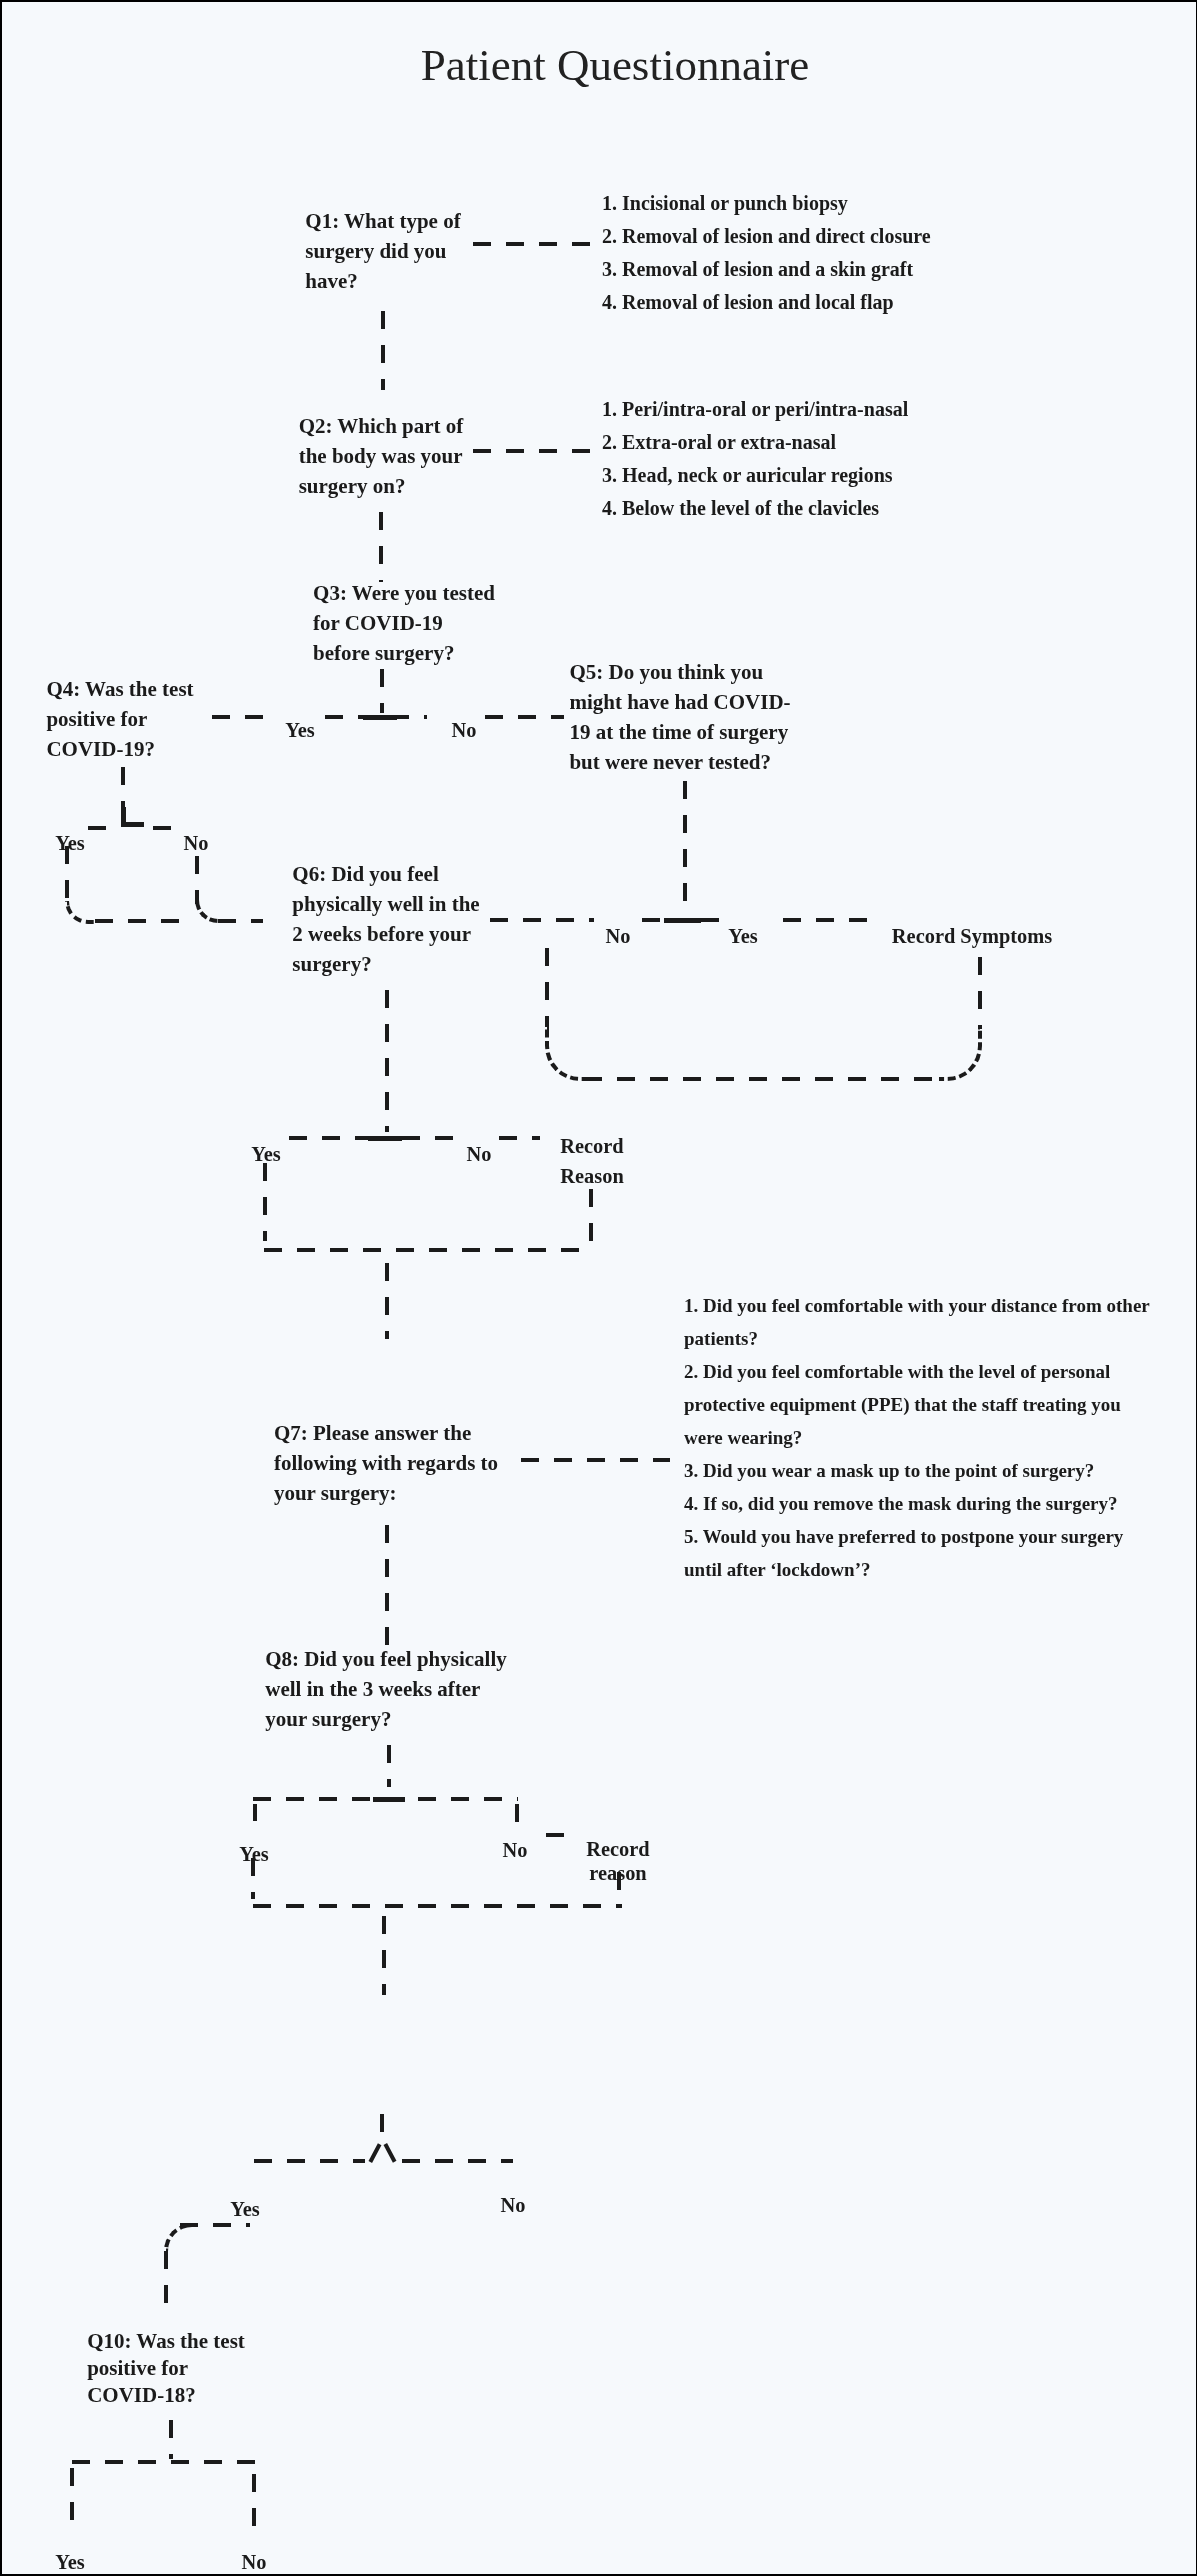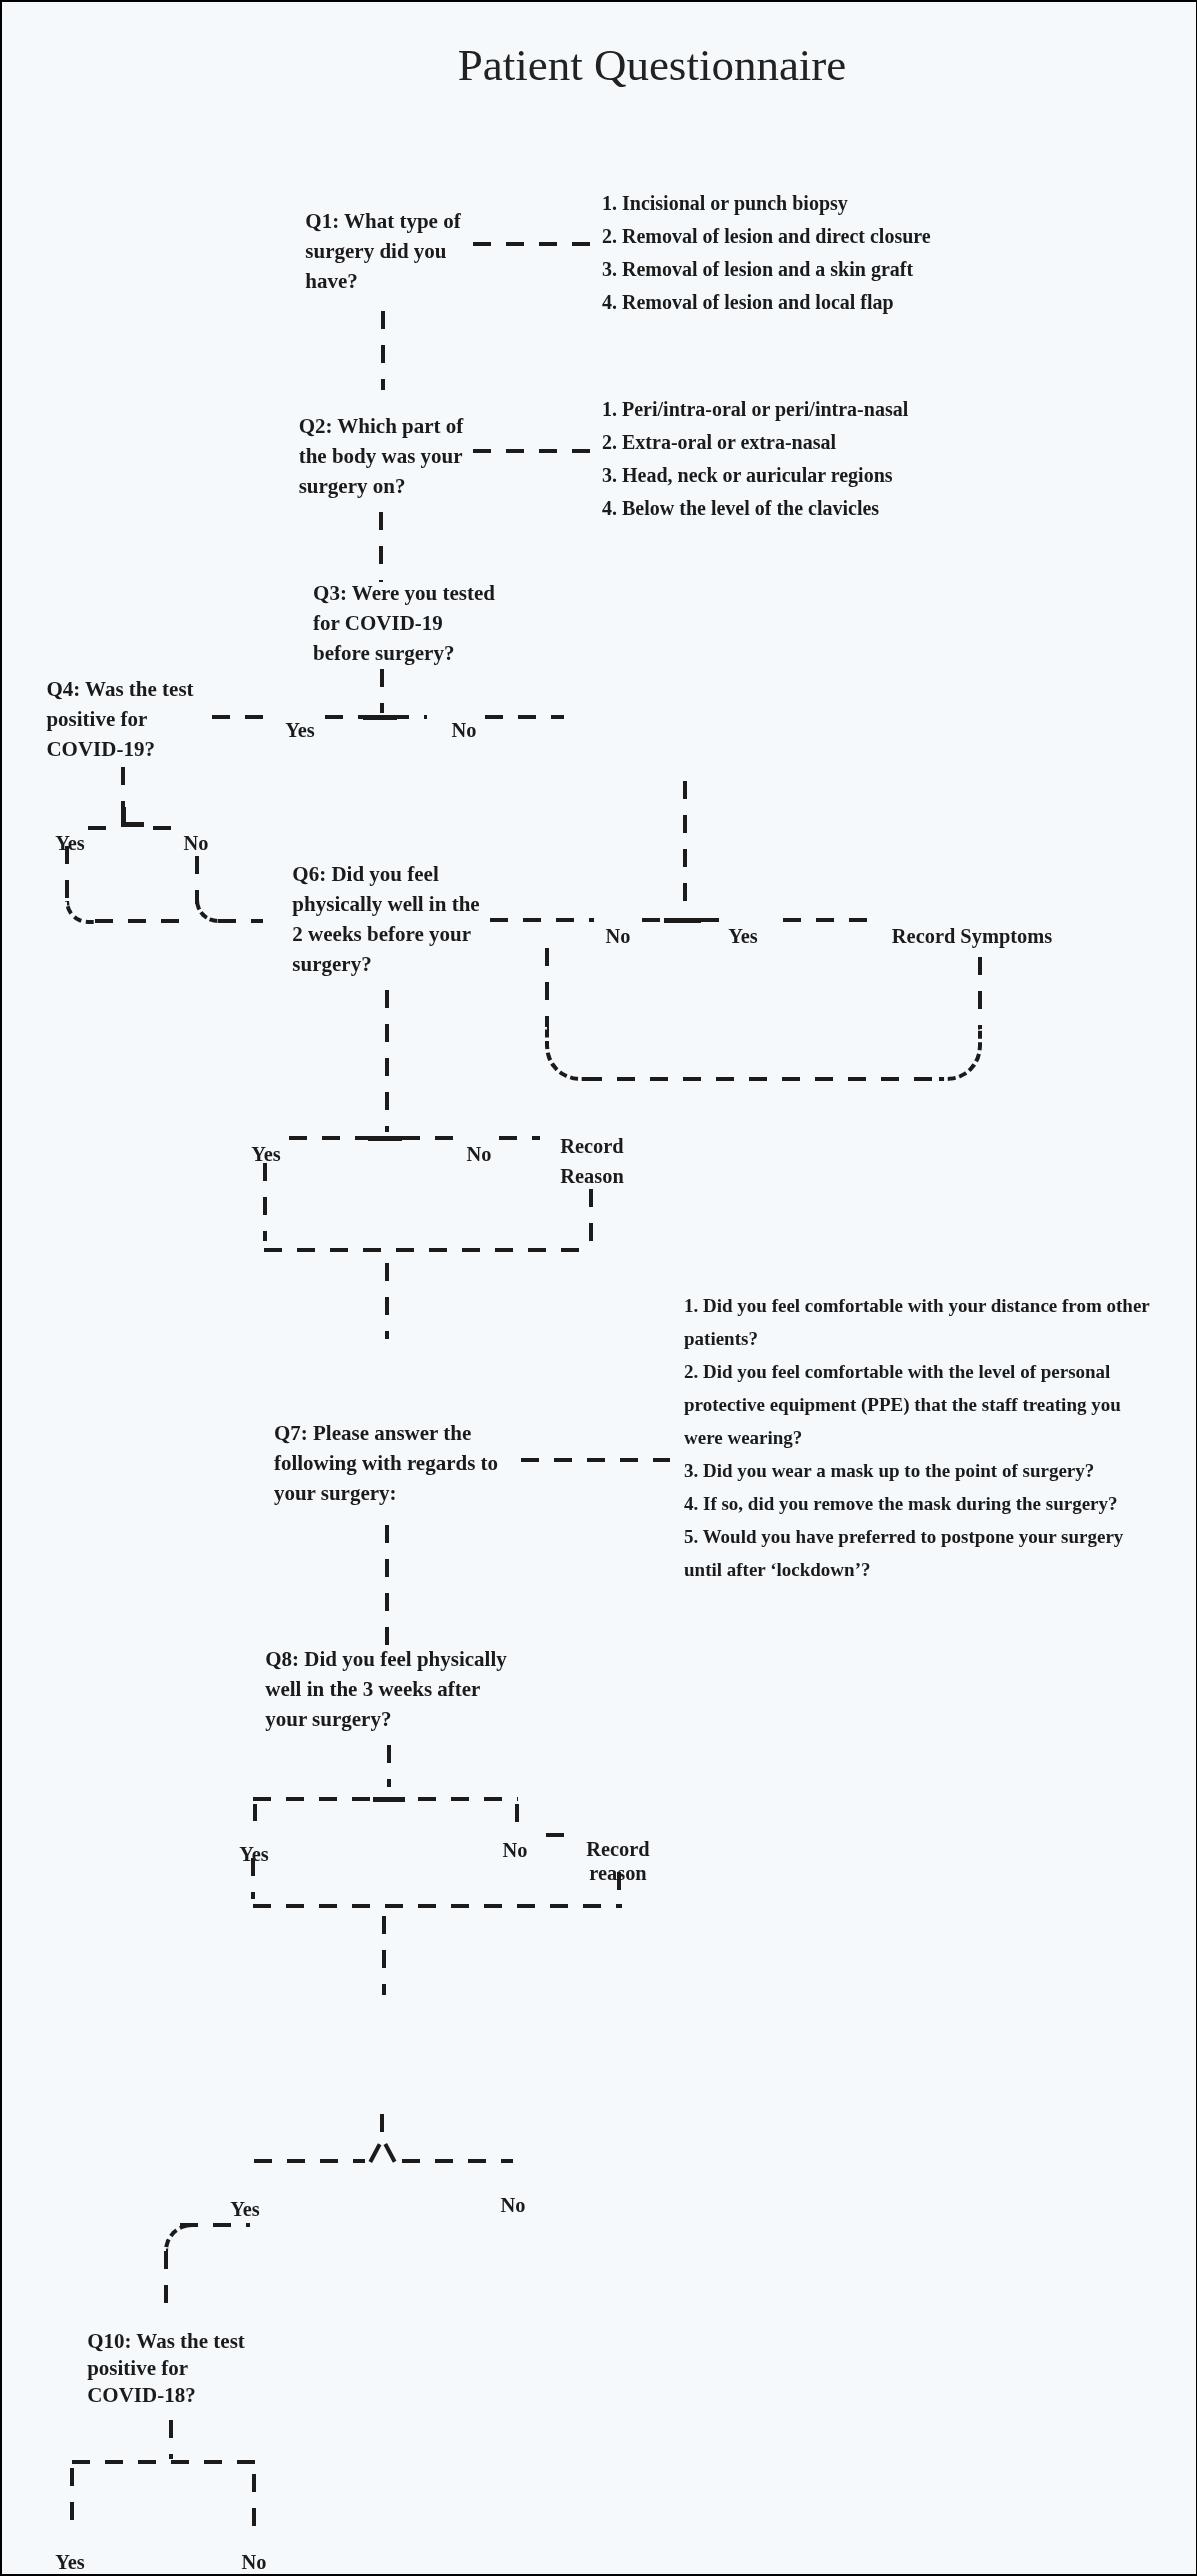--- a/index.html
+++ b/index.html
@@ -83,21 +83,21 @@
   .cbl{position:absolute;border-left:4.2px dashed var(--ln);border-bottom:4.2px dashed var(--ln);border-bottom-left-radius:35px;box-sizing:border-box;}
   .cbr{position:absolute;border-right:4.2px dashed var(--ln);border-bottom:4.2px dashed var(--ln);border-bottom-right-radius:35px;box-sizing:border-box;}
   .ctl{position:absolute;border-left:4.2px dashed var(--ln);border-top:4.2px dashed var(--ln);border-top-left-radius:31px;box-sizing:border-box;}
   .fork{position:absolute;width:3.5px;height:20px;background:var(--ln);}
 </style>
 </head>
 <body>
 
 <div class="canvas">
 
-  <div class="title" style="left:650px;top:37px;">Patient Questionnaire</div>
+  <div class="title" style="left:613px;top:37px;">Patient Questionnaire</div>
 
   <div class="q" style="left:381px;top:204px;">Q1: What type of
 surgery did you
 have?</div>
   <div class="opts" style="left:600px;top:185px;">1. Incisional or punch biopsy
 2. Removal of lesion and direct closure
 3. Removal of lesion and a skin graft
 4. Removal of lesion and local flap</div>
   <div class="h" style="left:471px;top:240px;width:121px;"></div>
   <div class="v" style="left:379px;top:309px;height:79px;"></div>
@@ -120,20 +120,24 @@
   <div class="h" style="left:210px;top:713px;width:62px;"></div>
   <div class="lb" style="left:298px;top:702px;">Yes</div>
   <div class="h" style="left:323px;top:713px;width:102px;"></div>
   <div class="sh" style="left:361px;top:713px;width:34px;"></div>
   <div class="lb" style="left:462px;top:702px;">No</div>
   <div class="h" style="left:483px;top:713px;width:79px;"></div>
 
   <div class="q" style="left:118px;top:672px;">Q4: Was the test
 positive for
 COVID-19?</div>
+  <div class="q" style="left:678px;top:655px;">Q5: Do you think you
+might have had COVID-
+19 at the time of surgery
+but were never tested?</div>
 
   <div class="v" style="left:119px;top:765px;height:41px;"></div>
   <div class="sv" style="left:119px;top:805px;height:20px;"></div>
   <div class="sh" style="left:119px;top:820px;width:22.5px;"></div>
   <div class="lb" style="left:68px;top:815px;">Yes</div>
   <div class="h" style="left:86px;top:824px;width:24px;"></div>
   <div class="h" style="left:151px;top:824px;width:25px;"></div>
   <div class="lb" style="left:194px;top:815px;">No</div>
   <div class="v" style="left:63px;top:844px;height:62px;"></div>
   <div class="cbl" style="left:63px;top:899px;width:30px;height:22.5px;"></div>

